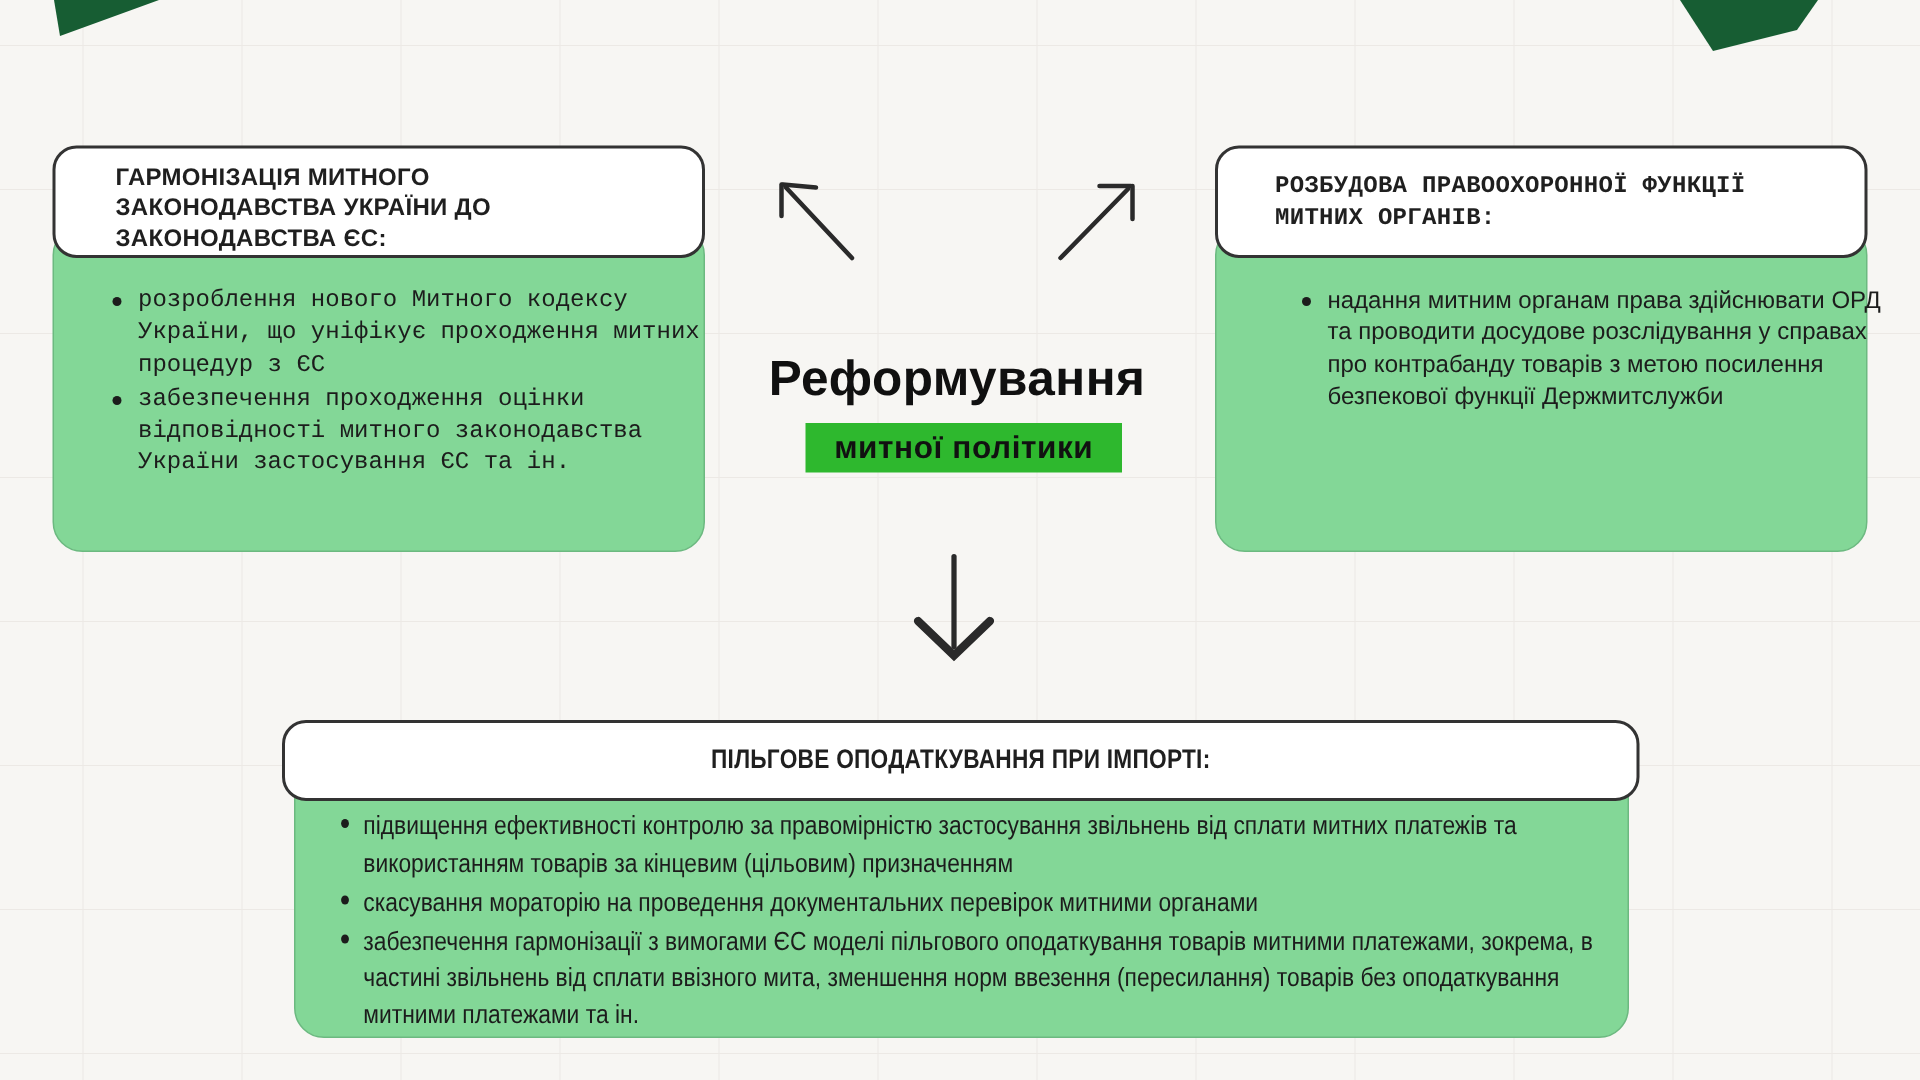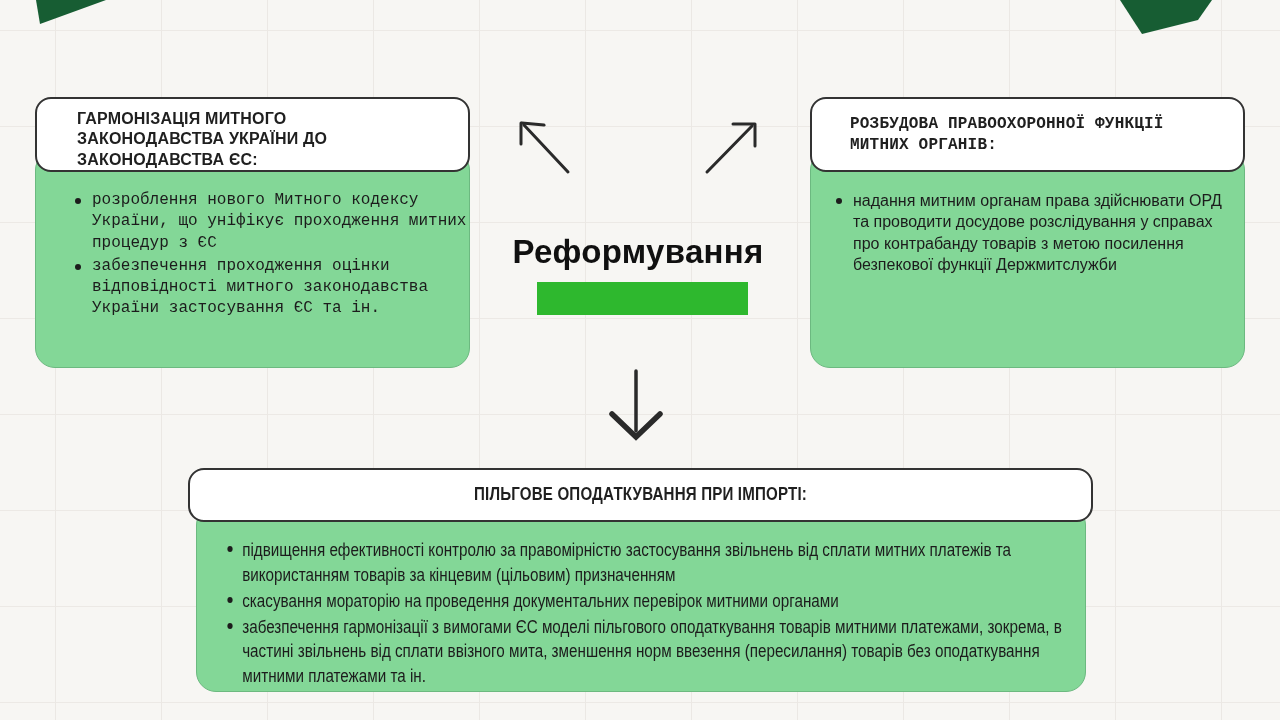--- a/index.html
+++ b/index.html
@@ -77,37 +77,38 @@
   </div>
   <ul class="bullets" style="left:55px;top:190px;width:400px;font-family:Liberation Mono, monospace;">
       <li>розроблення нового Митного кодексу України, що уніфікує проходження митних процедур з ЄС</li>
       <li>забезпечення проходження оцінки відповідності митного законодавства України застосування ЄС та ін.</li>
     </ul>
 
   <div class="card-body" style="left:810px;top:150px;width:435px;height:218px;"></div>
   <div class="card-header hdr-right" style="left:810px;top:97px;width:435px;height:75px;">
     <h2>РОЗБУДОВА ПРАВООХОРОННОЇ ФУНКЦІЇ МИТНИХ ОРГАНІВ:</h2>
   </div>
-  <ul class="bullets" style="left:816px;top:190px;width:405px;">
+  <ul class="bullets" style="left:848px;top:190px;width:405px;">
       <li>надання митним органам права здійснювати ОРД та проводити досудове розслідування у справах про контрабанду товарів з метою посилення безпекової функції Держмитслужби</li>
     </ul>
 
   <div class="card-body" style="left:196px;top:505px;width:890px;height:187px;"></div>
-  <div class="card-header hdr-bottom" style="left:188px;top:468px;width:905px;height:54px;">
+  <div class="card-header hdr-bottom" style="left:188px;top:480px;width:905px;height:54px;">
     <h2>ПІЛЬГОВЕ ОПОДАТКУВАННЯ ПРИ ІМПОРТІ:</h2>
   </div>
   <ul class="bullets bullets-narrow" style="left:210px;top:538px;width:985px;">
       <li>підвищення ефективності контролю за правомірністю застосування звільнень від сплати митних платежів та використанням товарів за кінцевим (цільовим) призначенням</li>
       <li>скасування мораторію на проведення документальних перевірок митними органами</li>
       <li>забезпечення гармонізації з вимогами ЄС моделі пільгового оподаткування товарів митними платежами, зокрема, в частині звільнень від сплати ввізного мита, зменшення норм ввезення (пересилання) товарів без оподаткування митними платежами та ін.</li>
     </ul>
 
   <h1 class="title-main">Реформування</h1>
   <div class="title-highlight">
     <span style="position:absolute;inset:0;background:#2eb82e;"></span>
+    <span style="position:relative;">митної політики</span>
   </div>
 
   <svg class="arrows" width="1280" height="720" viewBox="0 0 1280 720">
     <g stroke="#2a2a2a" stroke-width="3" fill="none" stroke-linecap="round">
       <path d="M568,172 L524,125"></path>
       <path d="M522,123 L544,125"></path>
       <path d="M521,123 L521,144"></path>
     </g>
     <g stroke="#2a2a2a" stroke-width="3" fill="none" stroke-linecap="round">
       <path d="M707,172 L752,126"></path>

